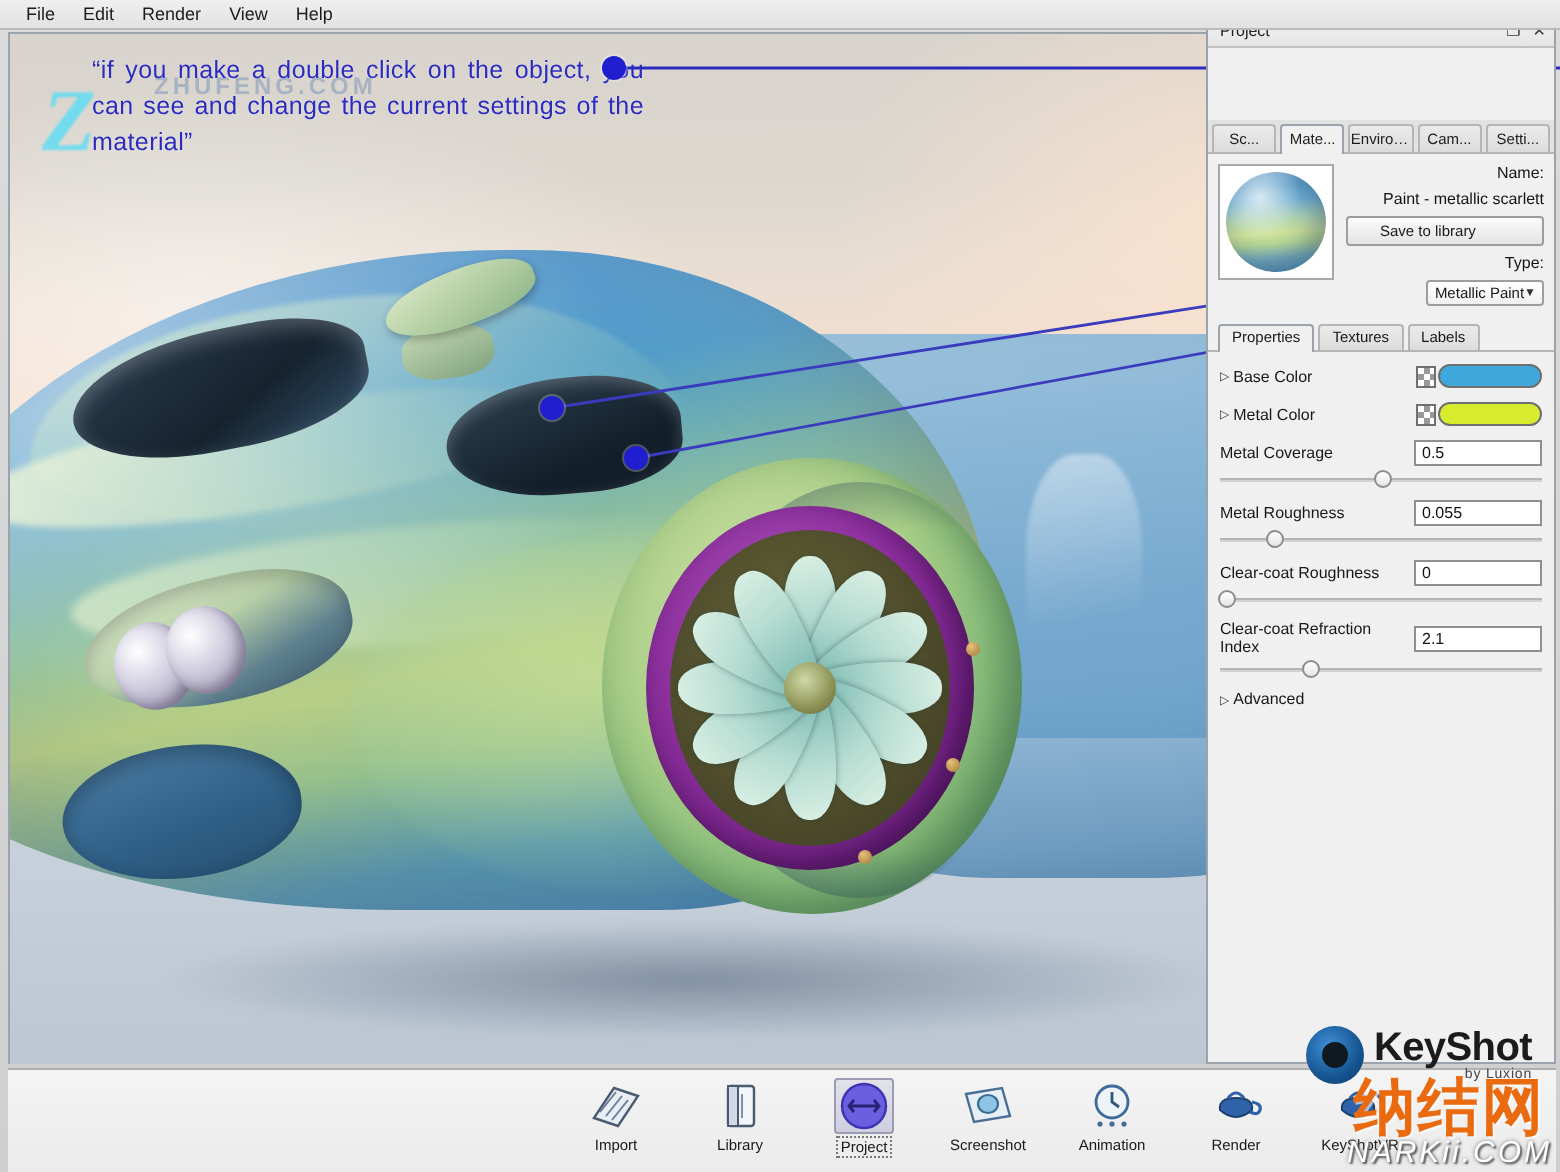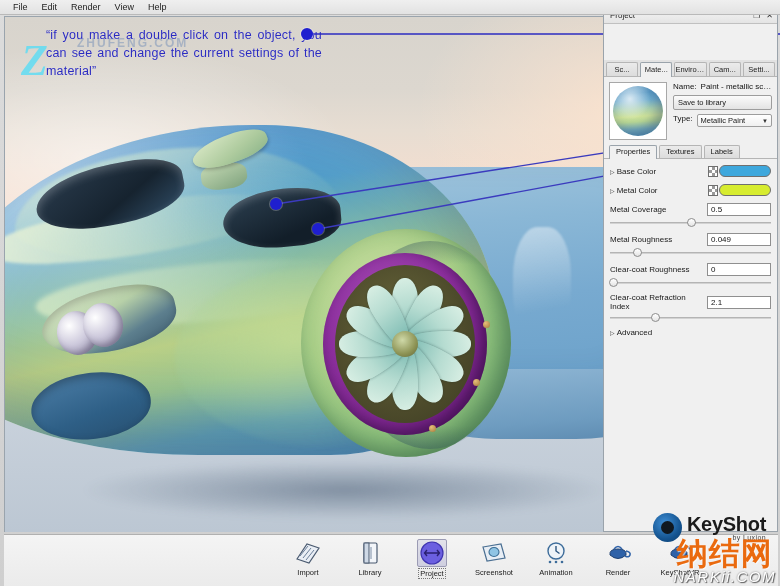--- a/index.html
+++ b/index.html
@@ -349,25 +349,25 @@
     width: 50px; height: 50px; border-radius: 50%;
     background:
       radial-gradient(circle at 34% 26%, rgba(255,255,255,.75), rgba(255,255,255,0) 42%),
       linear-gradient(176deg,
         #7fb4d6 0%, #5d9fca 16%, #6fadcf 30%,
         #a9cfb0 46%, #cfe39a 60%, #bcdb96 70%,
         #7fb7c4 84%, #5fa0c8 100%);
     box-shadow: inset -5px -6px 12px rgba(25,55,95,.4);
   }
   #mat-fields { flex: 1 1 auto; min-width: 0; }
-  .fld-row { display: flex; align-items: flex-start; gap: 4px; margin-bottom: 4px; }
+  .fld-row { display: flex; align-items: flex-end; gap: 4px; margin-bottom: 4px; flex-direction: column; }
   .fld-label { font-size: 8px; color: #141414; white-space: nowrap; }
   .fld-val { font-size: 8px; color: #141414; white-space: nowrap; overflow: hidden; text-overflow: ellipsis; }
   #save-lib {
-    font-size: 7.5px; line-height: 13px; padding: 0 4px;
+    font-size: 7.5px; line-height: 13px; padding: 0 16px;
     background: linear-gradient(#fbfbfb, #e3e3e3);
     border: 1px solid #9d9d9d; border-radius: 2px;
     cursor: default; margin: 1px 0 4px auto; display: block;
   }
   #type-select {
     flex: 1 1 auto; min-width: 0; height: 13px;
     background: linear-gradient(#ffffff, #f0f0f0);
     border: 1px solid #9d9d9d; border-radius: 2px;
     display: flex; align-items: center; justify-content: space-between;
     padding: 0 3px; font-size: 7.5px; cursor: default;
@@ -594,21 +594,21 @@
         </div>
         <div class="slider">
           <div class="track"></div>
           <div class="knob" style="left:50%"></div>
         </div>
       </div>
 
       <div class="prop-num">
         <div class="row1">
           <span class="pname">Metal Roughness</span>
-          <span class="numbox">0.049</span>
+          <span class="numbox">0.055</span>
         </div>
         <div class="slider">
           <div class="track"></div>
           <div class="knob" style="left:17%"></div>
         </div>
       </div>
 
       <div class="prop-num">
         <div class="row1">
           <span class="pname">Clear-coat Roughness</span>

